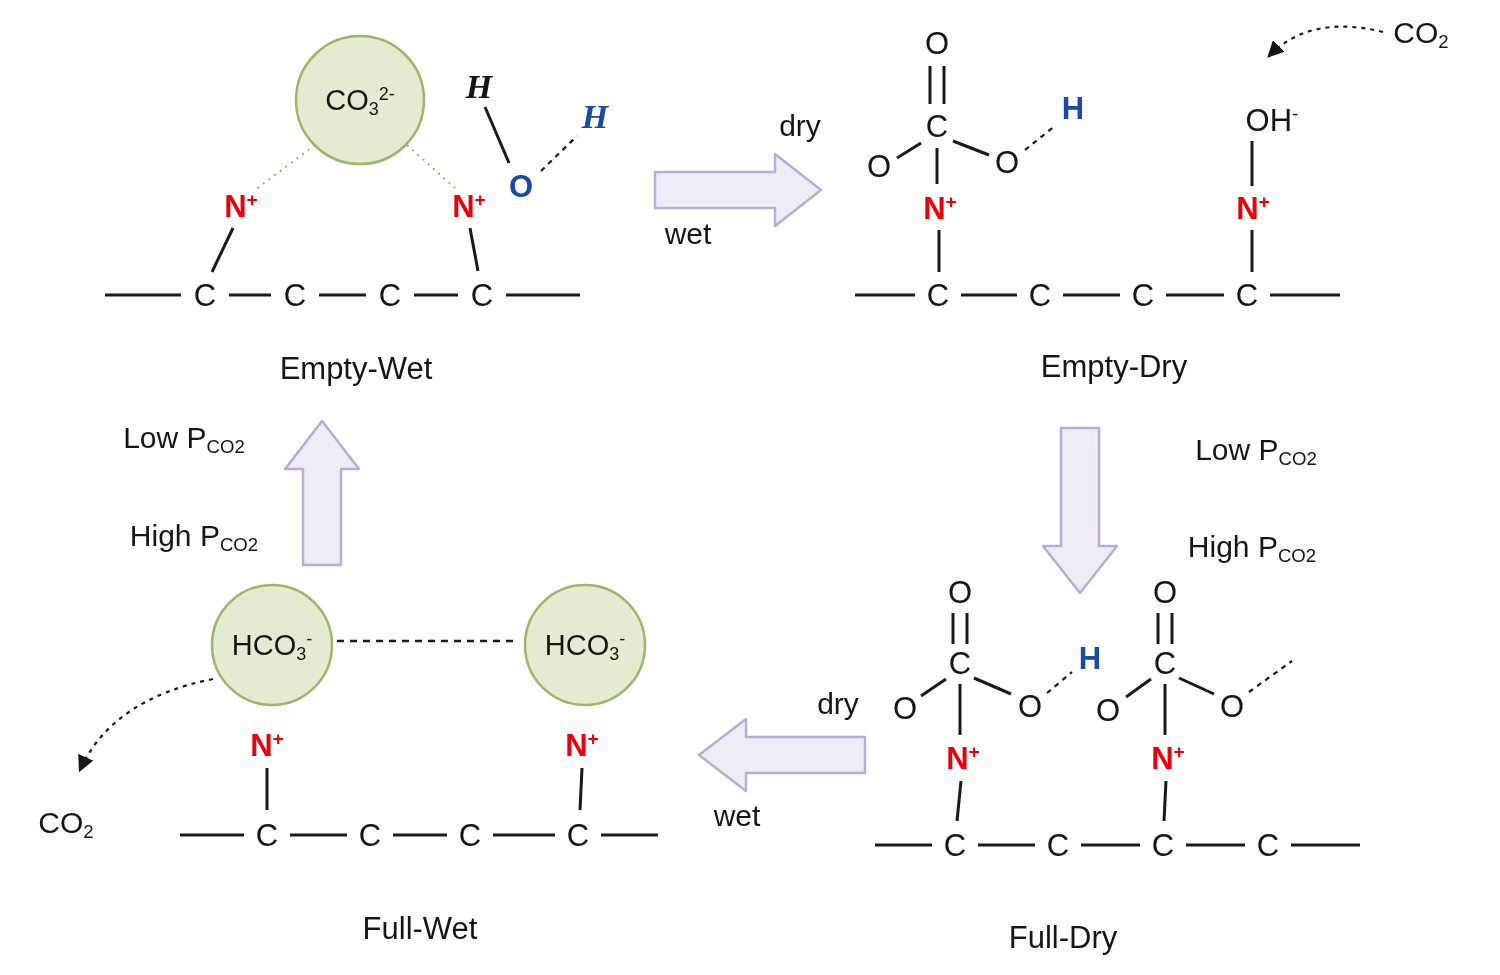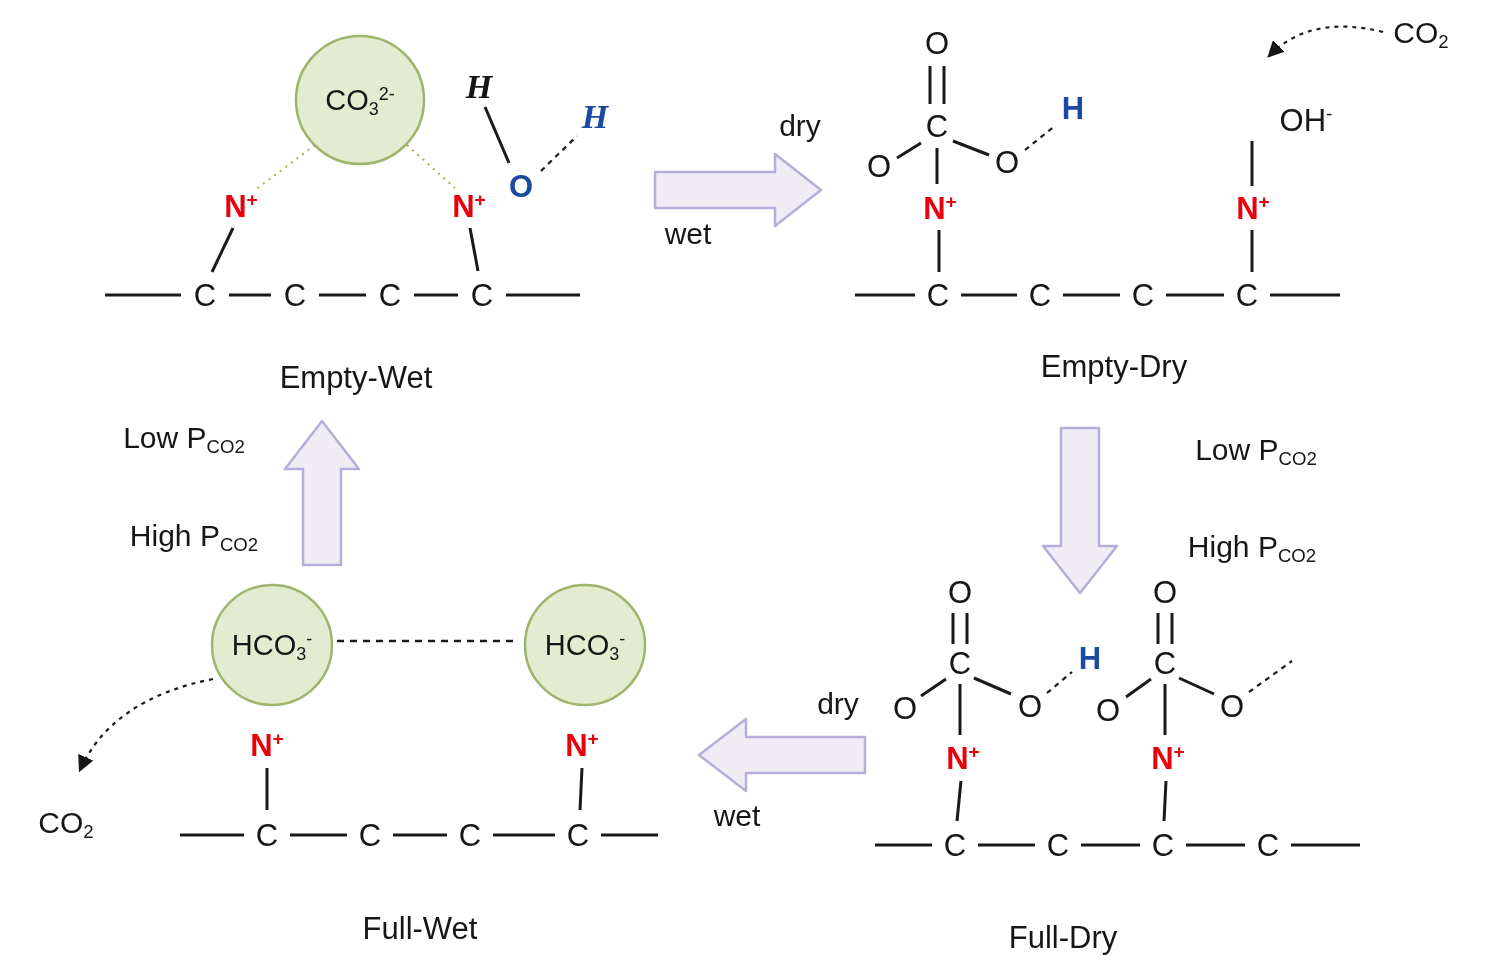--- a/index.html
+++ b/index.html
@@ -113,29 +113,29 @@
   <div class="lbl formula" style="left:360px;top:100px"><span>CO</span><sub>3</sub><sup>2-</sup></div>
   <div class="lbl ital" style="left:479px;top:87px"><span>H</span></div>
   <div class="lbl atom blue bold" style="left:521px;top:186px"><span>O</span></div>
   <div class="lbl ital blue" style="left:595px;top:117px"><span>H</span></div>
   <div class="lbl red" style="left:241px;top:206px"><span>N</span><sup>+</sup></div>
   <div class="lbl red" style="left:469px;top:206px"><span>N</span><sup>+</sup></div>
   <div class="lbl atom" style="left:205px;top:295px"><span>C</span></div>
   <div class="lbl atom" style="left:295px;top:295px"><span>C</span></div>
   <div class="lbl atom" style="left:390px;top:295px"><span>C</span></div>
   <div class="lbl atom" style="left:482px;top:295px"><span>C</span></div>
-  <div class="lbl state" style="left:356px;top:377px"><span>Empty-Wet</span></div>
+  <div class="lbl state" style="left:356px;top:368px"><span>Empty-Wet</span></div>
 
   <div class="lbl atom" style="left:937px;top:43px"><span>O</span></div>
   <div class="lbl atom" style="left:937px;top:126px"><span>C</span></div>
   <div class="lbl atom" style="left:879px;top:166px"><span>O</span></div>
   <div class="lbl atom" style="left:1007px;top:162px"><span>O</span></div>
   <div class="lbl atom blue bold" style="left:1073px;top:108px"><span>H</span></div>
   <div class="lbl red" style="left:940px;top:208px"><span>N</span><sup>+</sup></div>
-  <div class="lbl atom" style="left:1306px;top:120px"><span>OH</span><sup>-</sup></div>
+  <div class="lbl atom" style="left:1272px;top:120px"><span>OH</span><sup>-</sup></div>
   <div class="lbl red" style="left:1253px;top:208px"><span>N</span><sup>+</sup></div>
   <div class="lbl atom" style="left:938px;top:295px"><span>C</span></div>
   <div class="lbl atom" style="left:1040px;top:295px"><span>C</span></div>
   <div class="lbl atom" style="left:1143px;top:295px"><span>C</span></div>
   <div class="lbl atom" style="left:1247px;top:295px"><span>C</span></div>
   <div class="lbl state" style="left:1114px;top:366px"><span>Empty-Dry</span></div>
   <div class="lbl cond" style="left:1421px;top:33px"><span>CO</span><sub>2</sub></div>
 
   <div class="lbl cond" style="left:800px;top:126px"><span>dry</span></div>
   <div class="lbl cond" style="left:688px;top:234px"><span>wet</span></div>

